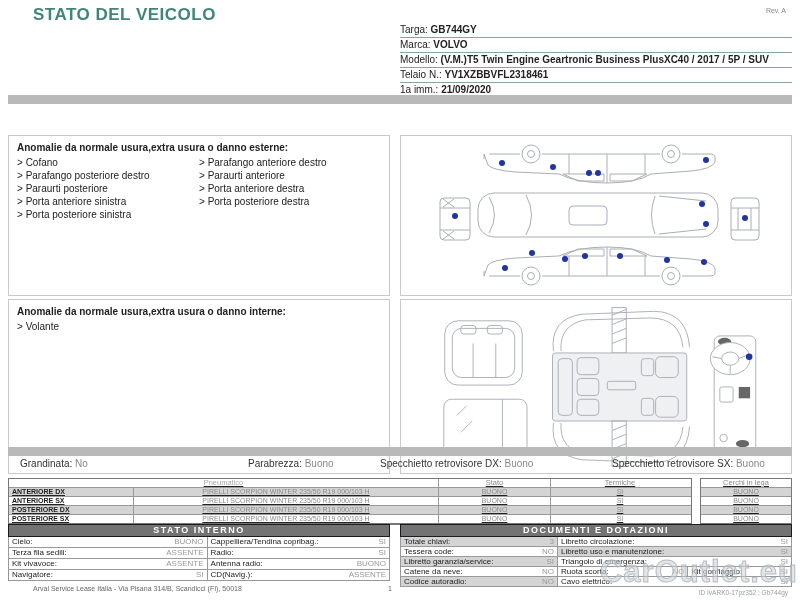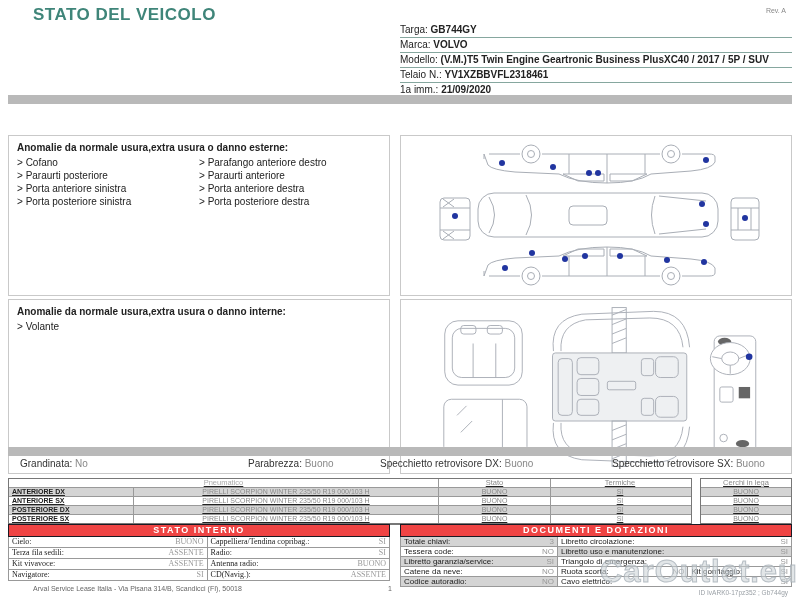--- a/index.html
+++ b/index.html
@@ -48,27 +48,27 @@
   .c-stat{width:112px;text-align:center;color:#8a8a8a;}
   .c-term{width:138px;text-align:center;color:#8a8a8a;}
   .c-full{width:100%;text-align:center;color:#8a8a8a;}
   .thead{color:#aaa;font-size:7.5px;}
   .shade{background:#d4d4d4;}
 
   
   .section{position:absolute;top:524px;font-size:8px;box-sizing:border-box;}
   .section.si{left:8px;width:382px;}
   .section.doc{left:400px;width:392px;}
-  .sec-head{background:#ef4444;color:#fff;font-weight:bold;font-size:9px;letter-spacing:1.5px;
+  .sec-head{background:#737373;color:#fff;font-weight:bold;font-size:9px;letter-spacing:1.5px;
             text-align:center;height:11px;line-height:11px;border:1px solid #1a1a23;}
   .srow{display:flex;border:1px solid #999;border-top:none;background:#fff;}
   .si .srow{height:10px;line-height:10px;}
   .doc .srow{height:9px;line-height:9px;}
   .half{display:flex;box-sizing:border-box;overflow:hidden;white-space:nowrap;}
-  .si .half{width:52%;font-family:Liberation Serif, serif;} .si .half+.half{width:48%;border-left:1px solid #999;}
+  .si .half{width:52%;} .si .half+.half{width:48%;border-left:1px solid #999;}
   .doc .half{width:40%;text-align:right;} .doc .half+.half{width:60%;border-left:1px solid #999;}
   .subcell{display:flex;box-sizing:border-box;overflow:hidden;}
   .lab2{color:#222;padding-left:3px;}
   .val2{color:#999;margin-left:auto;padding-right:3px;}
 
   .footer-company{position:absolute;left:33px;top:585px;font-size:7px;color:#666;}
   .footer-page{position:absolute;left:388px;top:585px;font-size:7px;color:#666;}
   .watermark{position:absolute;right:2px;top:554px;font-size:31px;font-weight:bold;letter-spacing:1px;
              color:rgba(203,209,214,.55);-webkit-text-stroke:1px rgba(168,176,184,.8);z-index:5;pointer-events:none;}
   .doc-id{position:absolute;right:12px;top:589px;font-size:6.5px;color:#9aa0a6;z-index:6;}
@@ -90,20 +90,21 @@
     <div class="info-row"><span>1a imm.:</span> <b>21/09/2020</b></div>
   </div>
 
   <div class="bar bar1"></div>
 
   <div class="box ext-l">
     <div class="anom-title">Anomalie da normale usura,extra usura o danno esterne:</div>
     <div class="anom-cols">
       <div class="anom-col">
         <div class="anom-item">Cofano</div>
+        <div class="anom-item">Parafango posteriore destro</div>
         <div class="anom-item">Paraurti posteriore</div>
         <div class="anom-item">Porta anteriore sinistra</div>
         <div class="anom-item">Porta posteriore sinistra</div>
       </div>
       <div class="anom-col">
         <div class="anom-item">Parafango anteriore destro</div>
         <div class="anom-item">Paraurti anteriore</div>
         <div class="anom-item">Porta anteriore destra</div>
         <div class="anom-item">Porta posteriore destra</div>
       </div>

